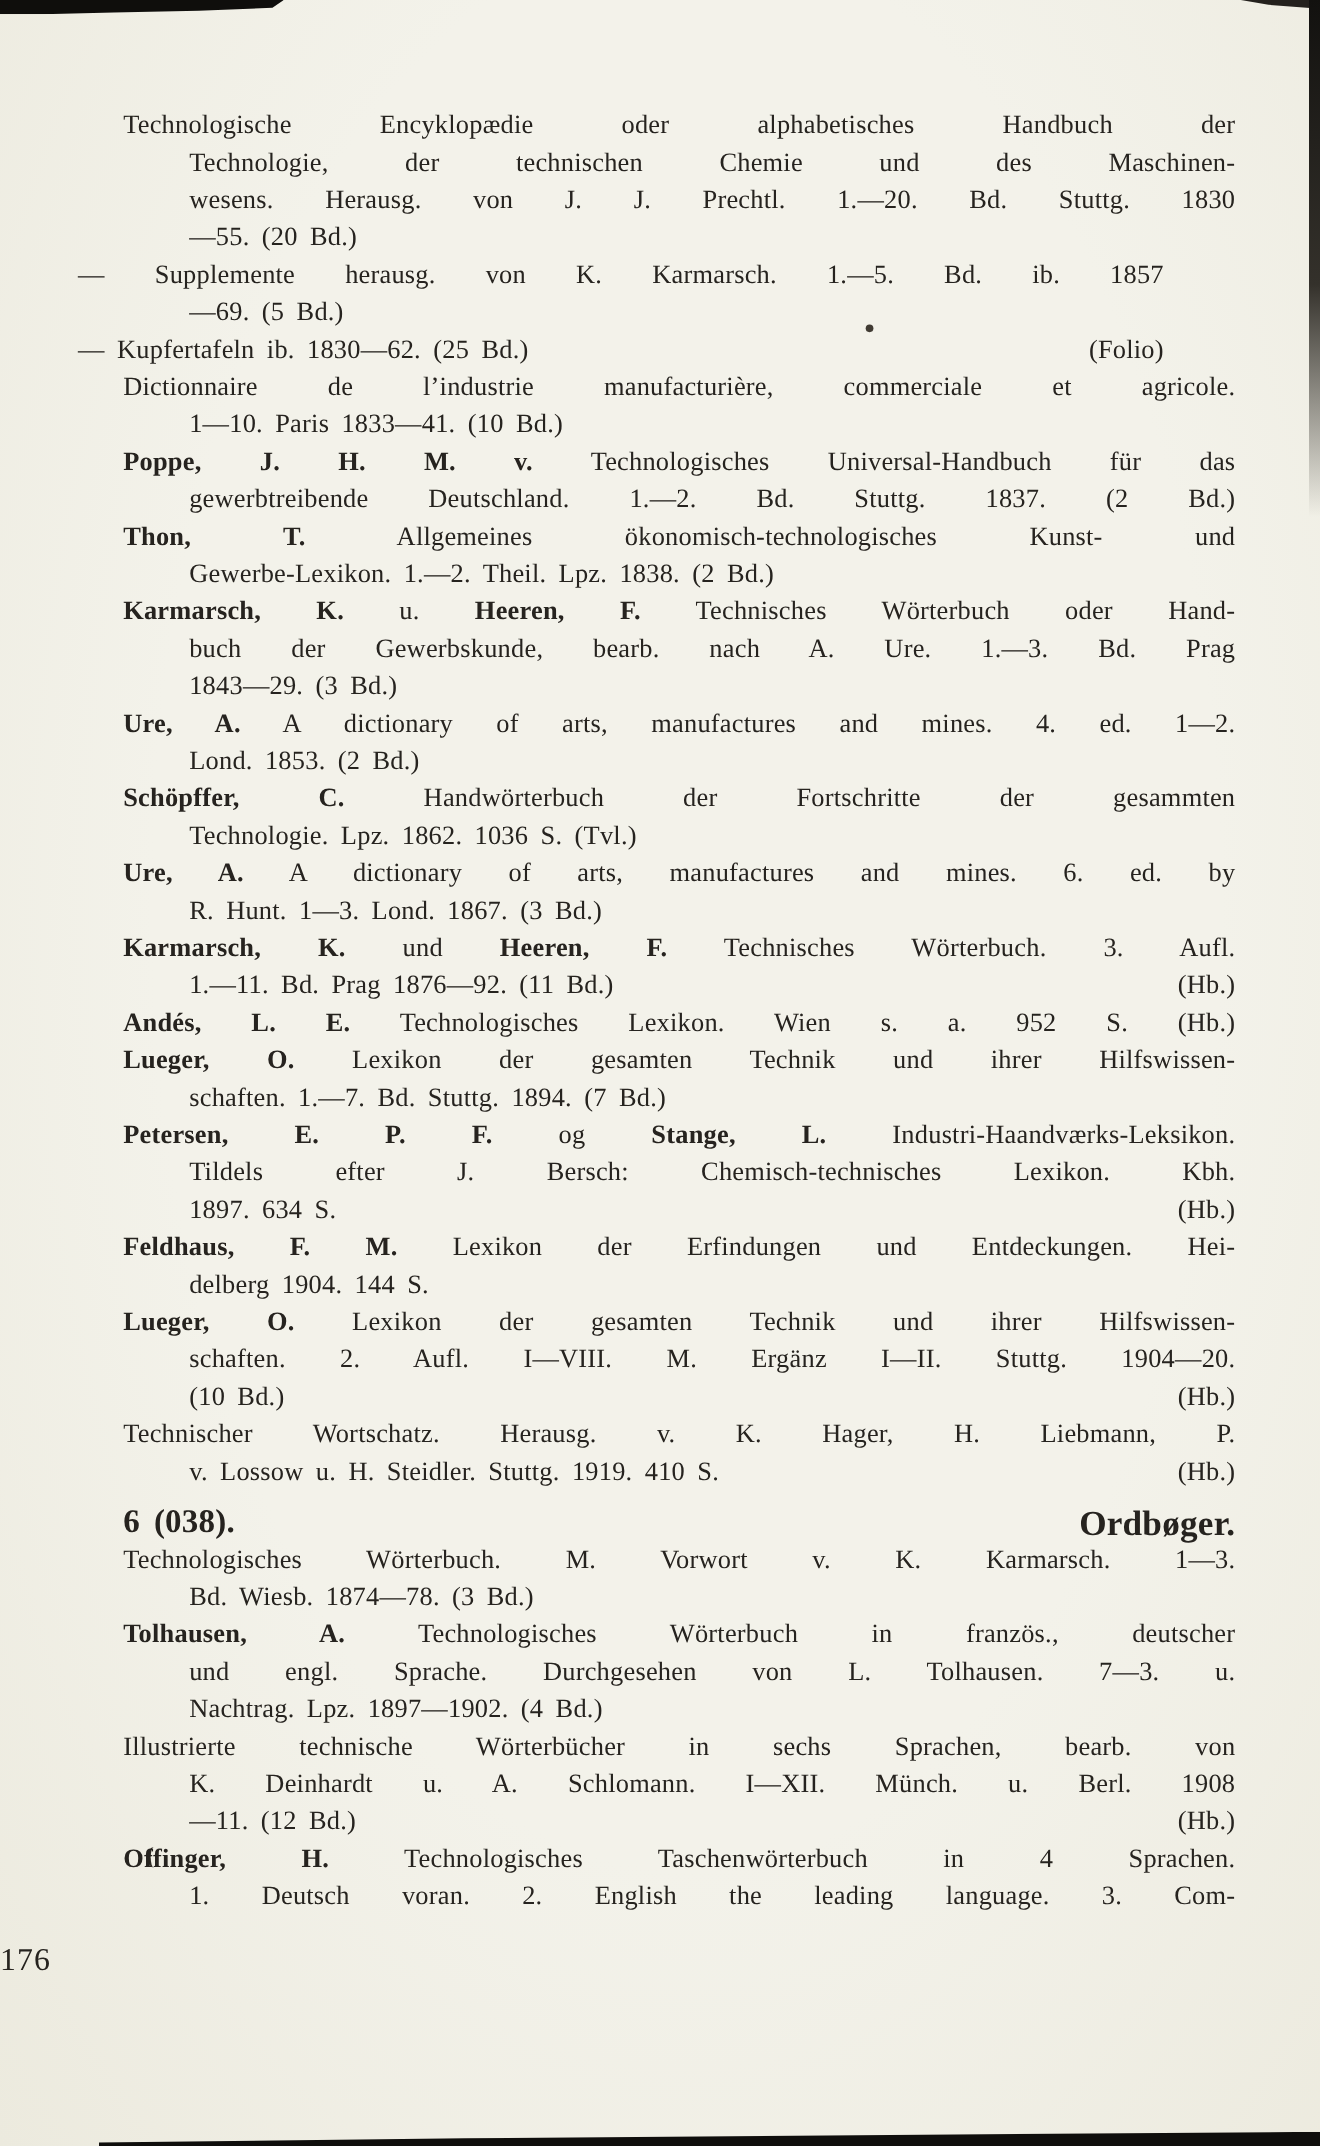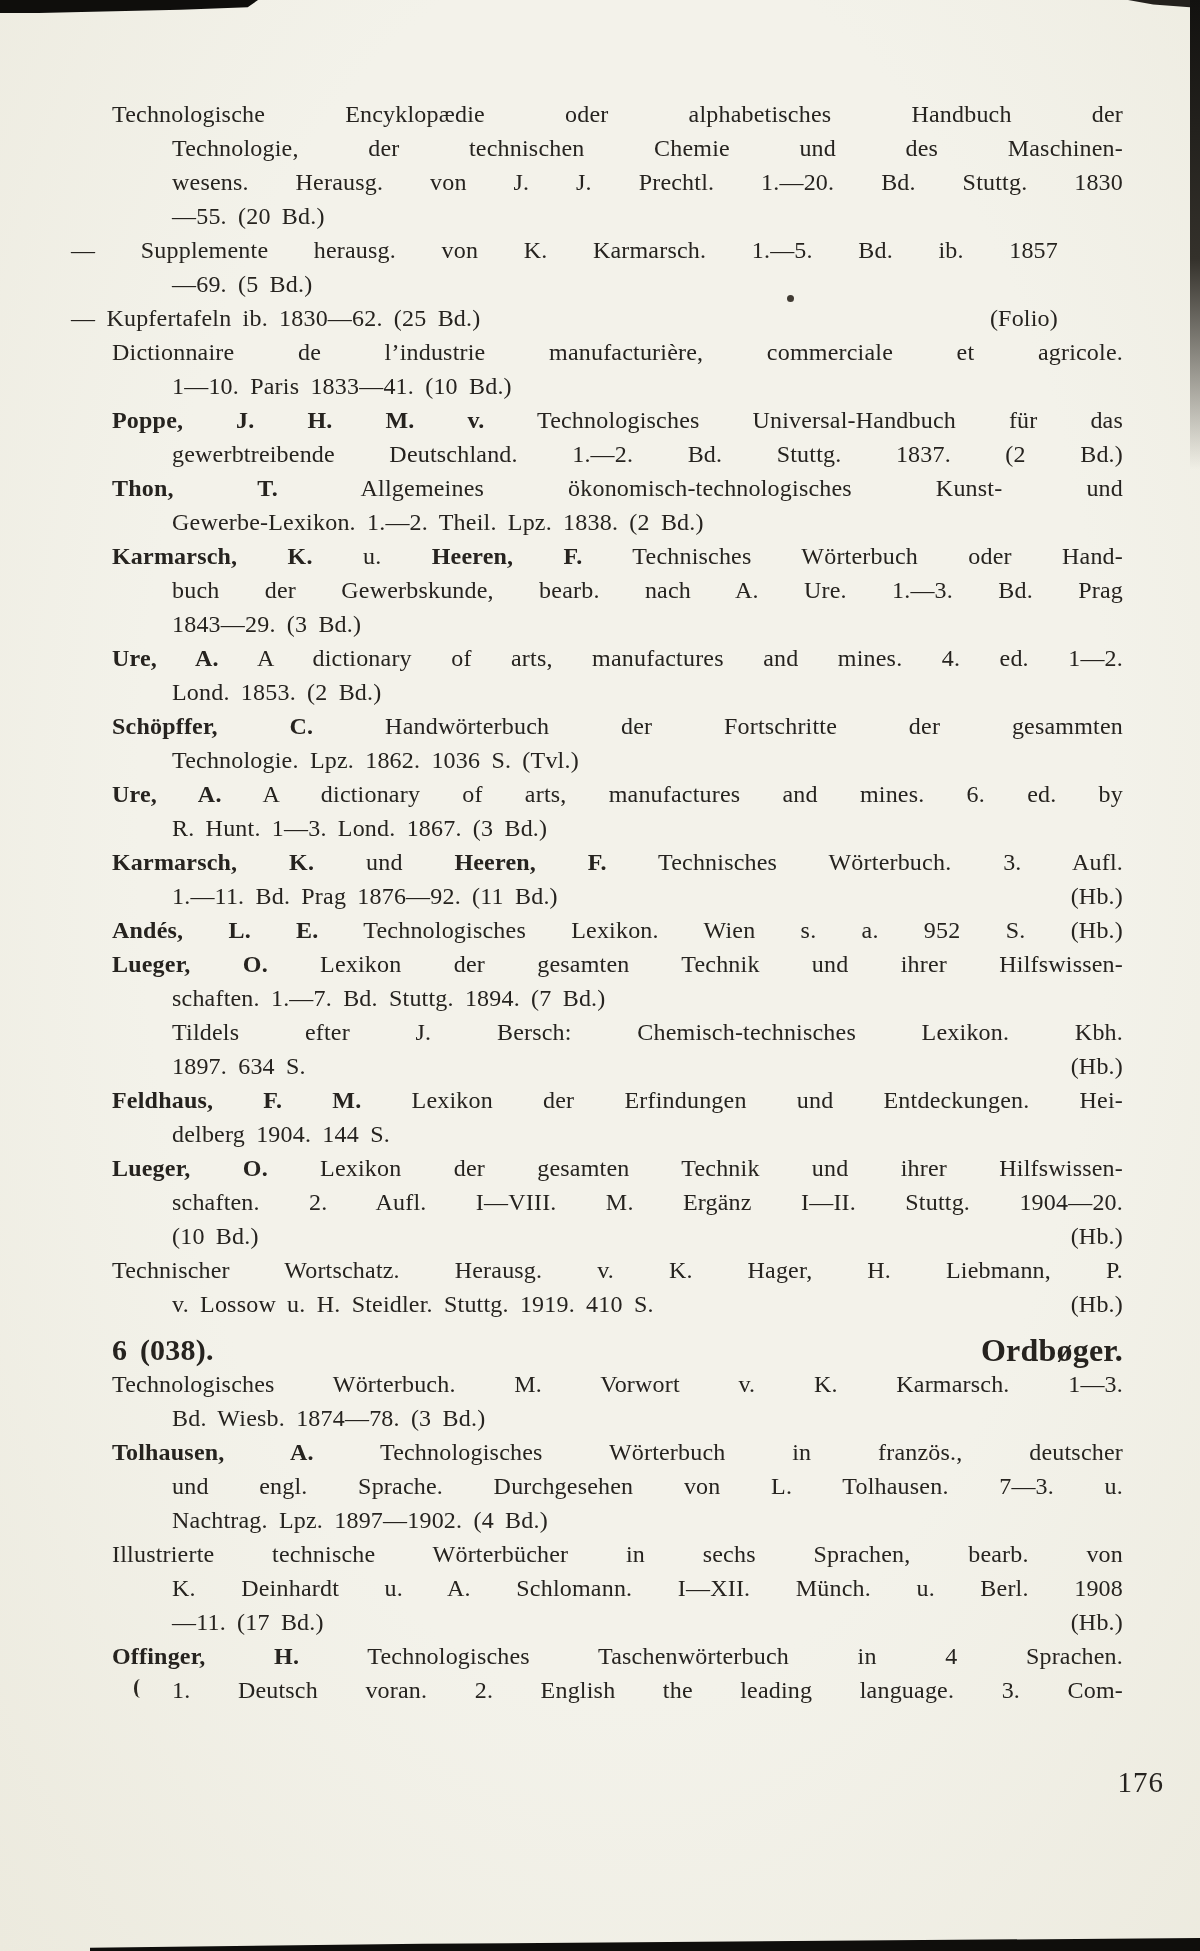--- a/index.html
+++ b/index.html
@@ -59,21 +59,21 @@
   .line.cont  { margin-left: 172px; width: 951px;  }
   .line.dash  { margin-left: 71px; width: 987px;  }
   .line.justify { text-align: justify; text-align-last: justify; }
   .line .b { font-weight: bold; }
   .right-note { position: absolute; right: 0; top: 0; }
   .line.section { margin-top: 12px; font-size: 30px; }
   .line.section .right-note { font-size: 32px; }
   .page-number {
     position: absolute;
     left: 0; top: 1766px; width: 1164px;
-    text-align: right;
+    text-align: left;
     font-size: 29px;
     letter-spacing: 1px;
   }
 </style>
 </head>
 <body>
 
 <div class="page">
   <div class="artifact art-top-left"></div>
   <div class="artifact art-top-right"></div>
@@ -103,36 +103,37 @@
       <div class="line cont"><span>Lond. 1853. (2 Bd.)</span></div>
       <div class="line start justify"><span class="b">Schöpffer, C.</span><span> Handwörterbuch der Fortschritte der gesammten</span></div>
       <div class="line cont"><span>Technologie. Lpz. 1862. 1036 S. (Tvl.)</span></div>
       <div class="line start justify"><span class="b">Ure, A.</span><span> A dictionary of arts, manufactures and mines. 6. ed. by</span></div>
       <div class="line cont"><span>R. Hunt. 1—3. Lond. 1867. (3 Bd.)</span></div>
       <div class="line start justify"><span class="b">Karmarsch, K.</span><span> und </span><span class="b">Heeren, F.</span><span> Technisches Wörterbuch. 3. Aufl.</span></div>
       <div class="line cont"><span>1.—11. Bd. Prag 1876—92. (11 Bd.)</span><span class="right-note">(Hb.)</span></div>
       <div class="line start justify"><span class="b">Andés, L. E.</span><span> Technologisches Lexikon. Wien s. a. 952 S. (Hb.)</span></div>
       <div class="line start justify"><span class="b">Lueger, O.</span><span> Lexikon der gesamten Technik und ihrer Hilfswissen-</span></div>
       <div class="line cont"><span>schaften. 1.—7. Bd. Stuttg. 1894. (7 Bd.)</span></div>
+      <div class="line start justify"><span class="b">Petersen, E. P. F.</span><span> og </span><span class="b">Stange, L.</span><span> Industri-Haandværks-Leksikon.</span></div>
       <div class="line cont justify"><span>Tildels efter J. Bersch: Chemisch-technisches Lexikon. Kbh.</span></div>
       <div class="line cont"><span>1897. 634 S.</span><span class="right-note">(Hb.)</span></div>
       <div class="line start justify"><span class="b">Feldhaus, F. M.</span><span> Lexikon der Erfindungen und Entdeckungen. Hei-</span></div>
       <div class="line cont"><span>delberg 1904. 144 S.</span></div>
       <div class="line start justify"><span class="b">Lueger, O.</span><span> Lexikon der gesamten Technik und ihrer Hilfswissen-</span></div>
       <div class="line cont justify"><span>schaften. 2. Aufl. I—VIII. M. Ergänz I—II. Stuttg. 1904—20.</span></div>
       <div class="line cont"><span>(10 Bd.)</span><span class="right-note">(Hb.)</span></div>
       <div class="line start justify"><span>Technischer Wortschatz. Herausg. v. K. Hager, H. Liebmann, P.</span></div>
       <div class="line cont"><span>v. Lossow u. H. Steidler. Stuttg. 1919. 410 S.</span><span class="right-note">(Hb.)</span></div>
       <div class="line start section"><span class="b">6 (038).</span><span class="right-note b">Ordbøger.</span></div>
       <div class="line start justify"><span>Technologisches Wörterbuch. M. Vorwort v. K. Karmarsch. 1—3.</span></div>
       <div class="line cont"><span>Bd. Wiesb. 1874—78. (3 Bd.)</span></div>
       <div class="line start justify"><span class="b">Tolhausen, A.</span><span> Technologisches Wörterbuch in französ., deutscher</span></div>
       <div class="line cont justify"><span>und engl. Sprache. Durchgesehen von L. Tolhausen. 7—3. u.</span></div>
       <div class="line cont"><span>Nachtrag. Lpz. 1897—1902. (4 Bd.)</span></div>
       <div class="line start justify"><span>Illustrierte technische Wörterbücher in sechs Sprachen, bearb. von</span></div>
       <div class="line cont justify"><span>K. Deinhardt u. A. Schlomann. I—XII. Münch. u. Berl. 1908</span></div>
-      <div class="line cont"><span>—11. (17 Bd.)</span><span class="right-note">(Hb.)</span></div>
+      <div class="line cont"><span>—11. (12 Bd.)</span><span class="right-note">(Hb.)</span></div>
       <div class="line start justify"><span class="b">Offinger, H.</span><span> Technologisches Taschenwörterbuch in 4 Sprachen.</span></div>
       <div class="line cont justify"><span>1. Deutsch voran. 2. English the leading language. 3. Com-</span></div>
     </div>
 
   <div class="page-number">176</div>
 </div>
 
 </body></html>

